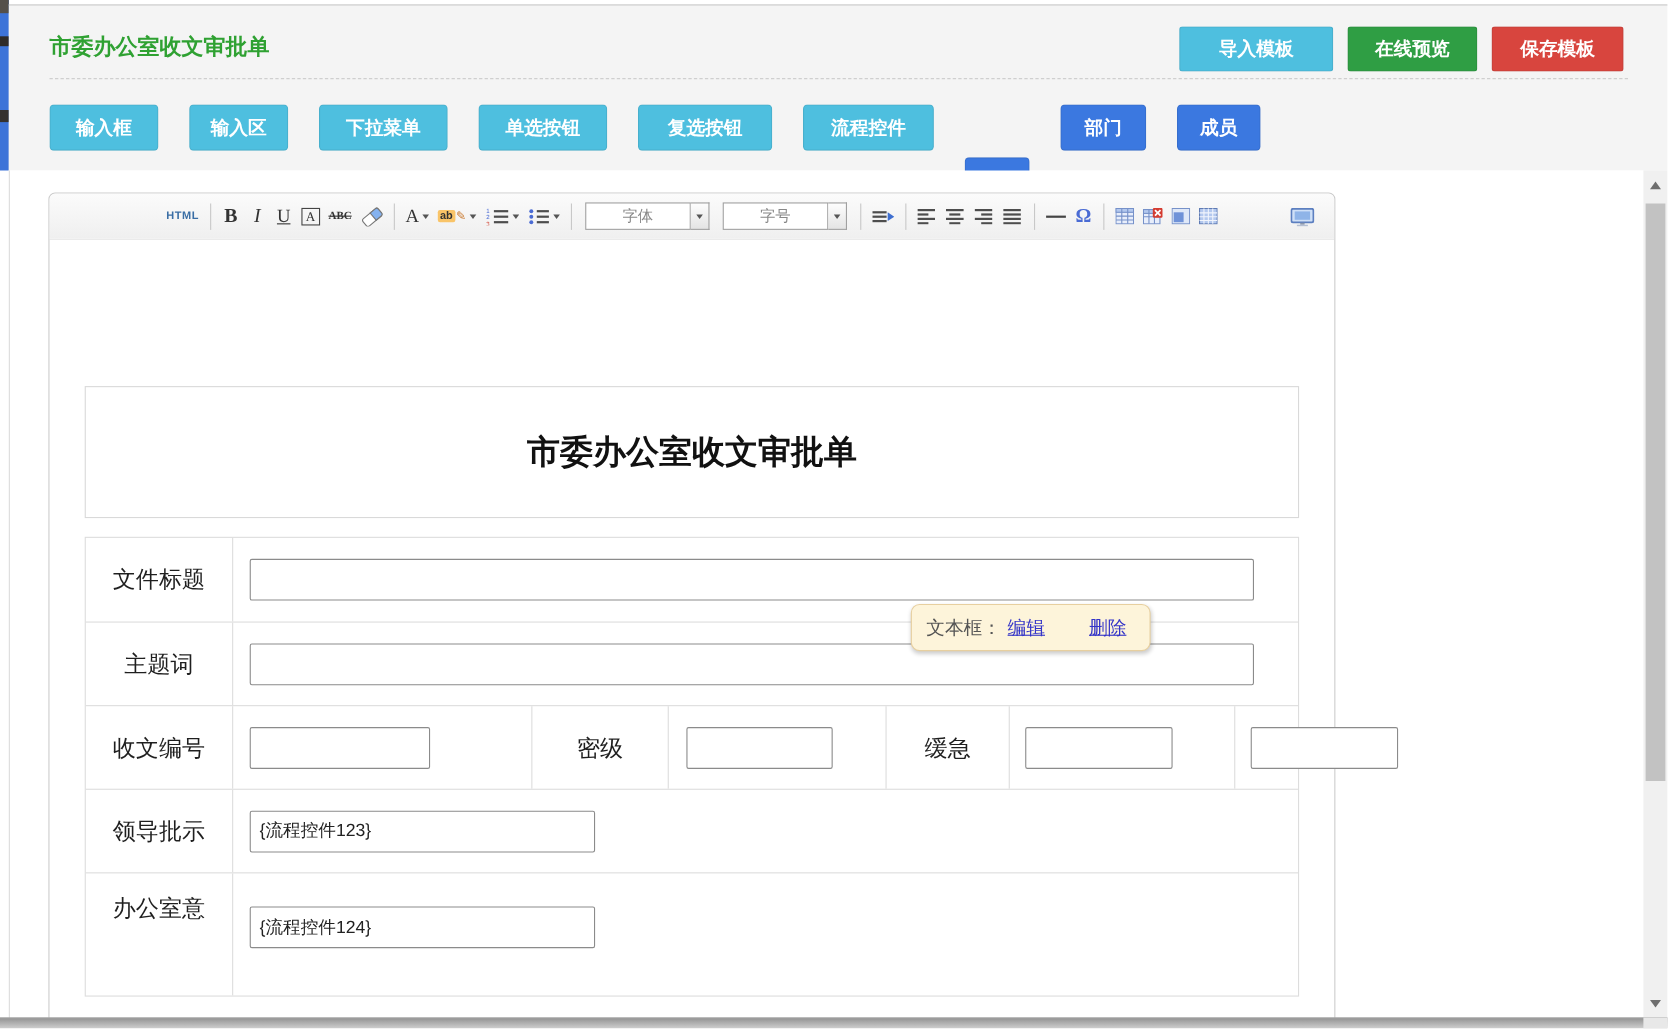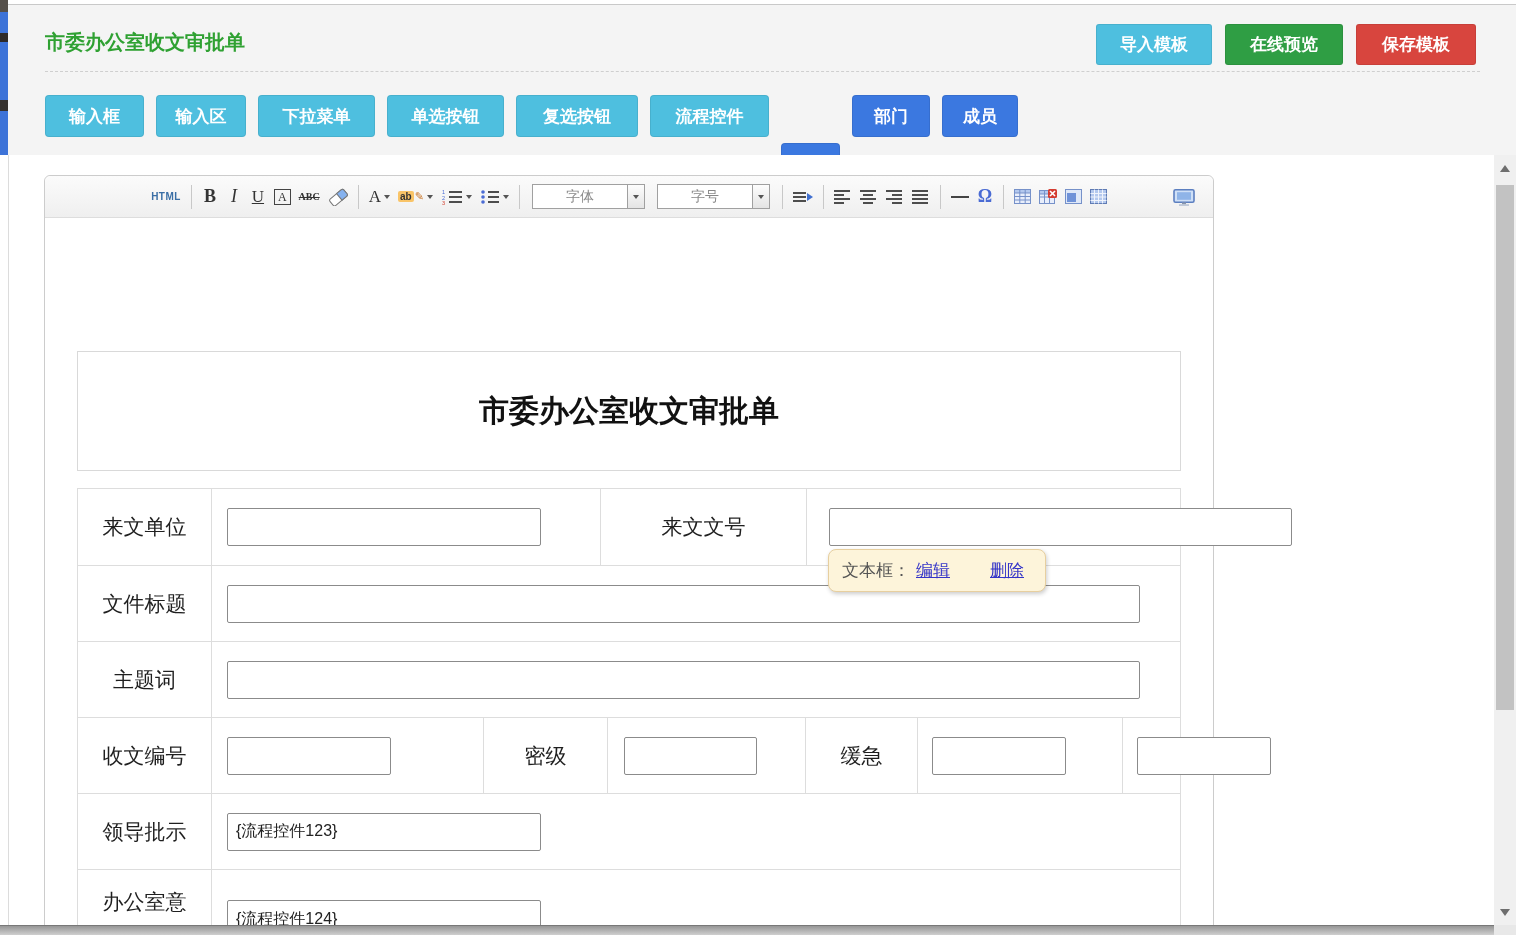--- a/index.html
+++ b/index.html
@@ -14,25 +14,25 @@
   .m1 { top:0; height:12px; background:#55504a; }
   .m2 { top:33px; height:9px; background:#2e2a28; }
   .m3 { top:100px; height:11px; background:#35312e; }
 
   
   .header { position:absolute; left:8px; right:0; top:4px; height:151px; background:#f4f4f4; border-top:1px solid #c9c9c9; }
   .page-title { position:absolute; left:37px; top:24px; font-size:20px; font-weight:bold; color:#2fa132; }
   .header-actions { position:absolute; right:40px; top:19px; display:flex; gap:13px; }
   .btn { border:1px solid rgba(0,0,0,0.08); color:#fff; font-weight:bold; font-size:17px; border-radius:3px; cursor:pointer; font-family:inherit; }
   .act { height:41px; }
-  .act-import { width:116px; background:#4ebfdf; }
+  .act-import { width:140px; background:#4ebfdf; }
   .act-preview { width:118px; background:#2f9e44; }
   .act-save { width:120px; background:#d8453e; }
   .dashed-sep { position:absolute; left:37px; right:36px; top:66px; border-top:1px dashed #cfcfcf; }
-  .widget-row { position:absolute; left:37px; top:90px; display:flex; gap:12px; }
+  .widget-row { position:absolute; left:37px; top:90px; display:flex; gap:28px; }
   .widget { height:42px; font-size:17px; font-weight:bold; border-radius:4px; color:#fff; }
   .w-cyan { background:#4ebfdf; }
   .w-blue { background:#3b78e0; }
   .widget:nth-child(1){width:99px;} .widget:nth-child(2){width:90px;}
   .widget:nth-child(3){width:117px;} .widget:nth-child(4){width:117px;}
   .widget:nth-child(5){width:122px;} .widget:nth-child(6){width:119px;}
   .widget:nth-child(7){width:59px;margin-top:48px;} .widget:nth-child(8){width:78px;}
   .widget:nth-child(9){width:76px;}
 
   
@@ -287,30 +287,20 @@
       </span>
     </div>
 
     <div class="editor-body">
       <div class="doc-title-box">
         <span>市委办公室收文审批单</span>
       </div>
 
       <div class="form-table">
         <div class="frow">
-          <div class="fcell flabel cw133">来文单位</div>
-          <div class="fcell finput cw389">
-            <input class="t iw314" type="text" value="" style="">
-          </div>
-          <div class="fcell flabel cw206">来文文号</div>
-          <div class="fcell finput cflex pl22">
-            <input class="t iw463" type="text" value="" style="">
-          </div>
-        </div>
-        <div class="frow">
           <div class="fcell flabel cw133">文件标题</div>
           <div class="fcell finput cflex">
             <input class="t iw913" type="text" value="" style="">
           </div>
         </div>
         <div class="frow">
           <div class="fcell flabel cw133">主题词</div>
           <div class="fcell finput cflex">
             <input class="t iw913" type="text" value="" style="">
           </div>

